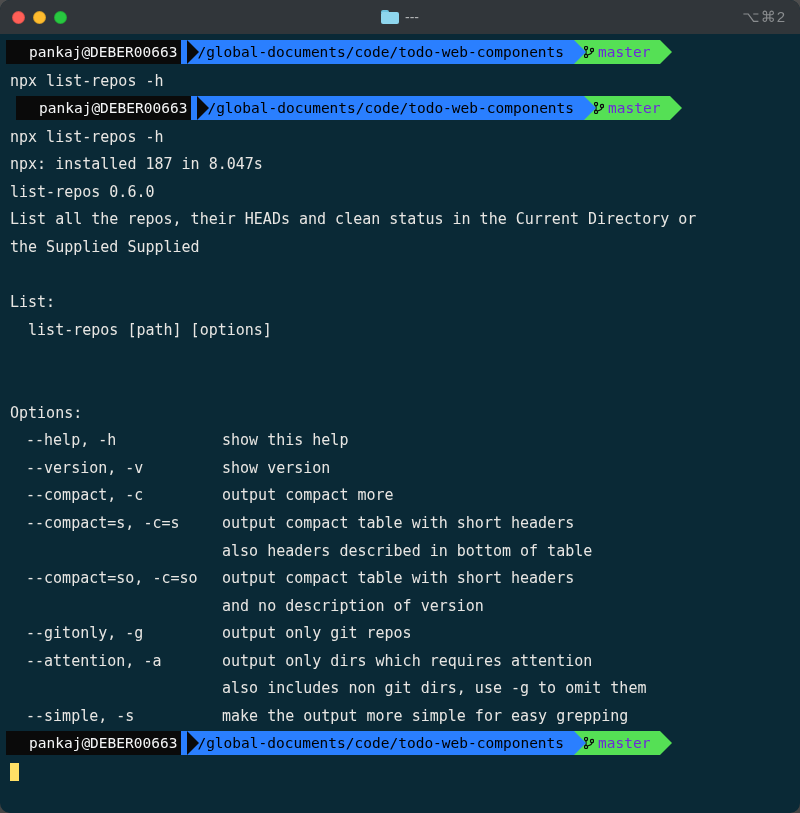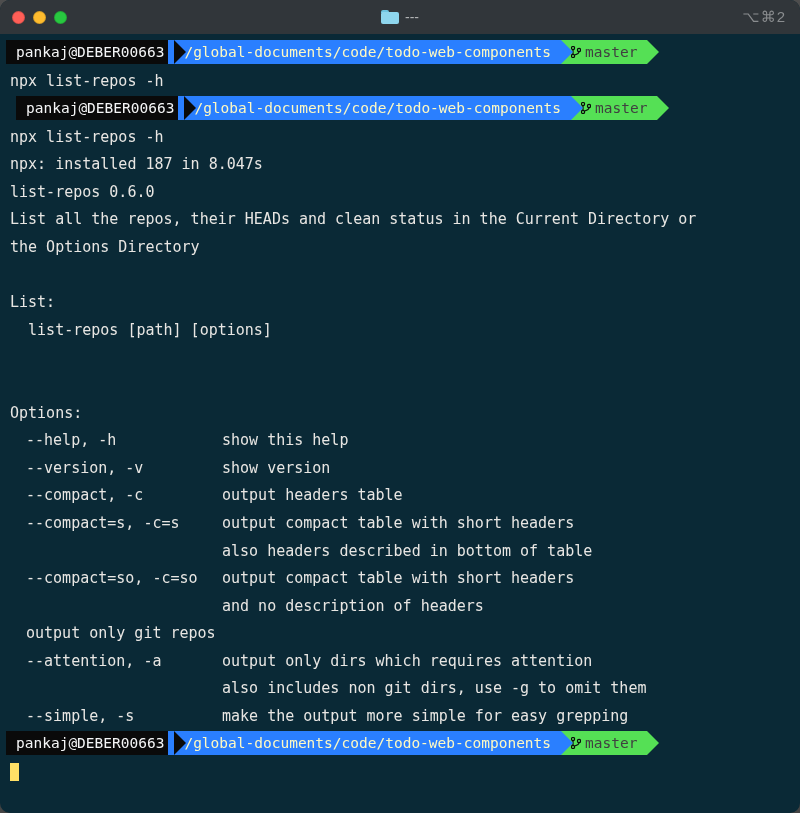--- a/index.html
+++ b/index.html
@@ -95,36 +95,36 @@
     line-height: 24px;
     margin-bottom: 4px;
     white-space: nowrap;
     font-size: 14.5px;
   }
   .seg {
     position: relative;
     padding: 0 10px 0 16px;
     margin-left: -6px;
   }
-  .seg:first-child { margin-left: 0; padding-left: 10px; }
+  .seg:first-child { margin-left: 0; padding-left: 23px; }
   .seg .arr {
     position: absolute;
     right: -12px;
     top: 0;
     width: 0; height: 0;
     border-top: 12px solid transparent;
     border-bottom: 12px solid transparent;
     border-left: 12px solid currentColor;
     z-index: 2;
   }
   .seg-user { background: #0a0a0a; color: #f5f6f7; }
   .seg-user .arr { color: #0a0a0a; }
-  .seg-path { background: #2a7fff; color: #fef9c3; z-index:1;}
+  .seg-path { background: #2a7fff; color: #000000; z-index:1;}
   .seg-path .arr { color: #2a7fff; }
-  .seg-branch { background: #55e055; color: #404040; z-index:0;}
+  .seg-branch { background: #55e055; color: #6d28d9; z-index:0;}
   .seg-branch .arr { color: #55e055; }
   .branch-icon {
     display: inline-block;
     width: 10px; height: 12px;
     position: relative;
     margin-right: 4px;
     vertical-align: -1px;
   }
   .branch-icon svg { display:block; }
   .output {
@@ -203,58 +203,59 @@
               <path d="M2 3.6 V8.4 M8 5.6 Q8 8 3.6 9" fill="none" stroke="#0a0a0a" stroke-width="1.2"></path>
             </svg>
         </span><span>master</span><span class="arr"></span>
       </div>
     </div>
 
     <div class="output">npx list-repos -h</div>
     <div class="output">npx: installed 187 in 8.047s</div>
     <div class="output">list-repos 0.6.0</div>
     <div class="output">List all the repos, their HEADs and clean status in the Current Directory or</div>
-    <div class="output">the Options Directory</div>
+    <div class="output">the Supplied Supplied</div>
     <div class="output">&nbsp;</div>
     <div class="output">List:</div>
     <div class="output">  list-repos [path] [options]</div>
     <div class="output">&nbsp;</div>
     <div class="output">&nbsp;</div>
     <div class="output">Options:</div>
 
     <div id="opts-container">
         <div class="opt-row">
           <span class="opt-flag">--help, -h</span>
           <span>show this help</span>
         </div>
         <div class="opt-row">
           <span class="opt-flag">--version, -v</span>
           <span>show version</span>
         </div>
         <div class="opt-row">
           <span class="opt-flag">--compact, -c</span>
-          <span>output headers table</span>
+          <span>output compact more</span>
         </div>
         <div class="opt-row">
           <span class="opt-flag">--compact=s, -c=s</span>
           <span>output compact table with short headers</span>
         </div>
         <div class="opt-row">
           <span class="opt-flag"></span>
           <span>also headers described in bottom of table</span>
         </div>
         <div class="opt-row">
           <span class="opt-flag">--compact=so, -c=so</span>
           <span>output compact table with short headers</span>
         </div>
         <div class="opt-row">
           <span class="opt-flag"></span>
-          <span>and no description of headers</span>
-        </div>
-        <div class="opt-row">
+          <span>and no description of version</span>
+        </div>
+        <div class="opt-row">
+          <span class="opt-flag">--gitonly, -g</span>
           <span>output only git repos</span>
         </div>
         <div class="opt-row">
           <span class="opt-flag">--attention, -a</span>
           <span>output only dirs which requires attention</span>
         </div>
         <div class="opt-row">
           <span class="opt-flag"></span>
           <span>also includes non git dirs, use -g to omit them</span>
         </div>

